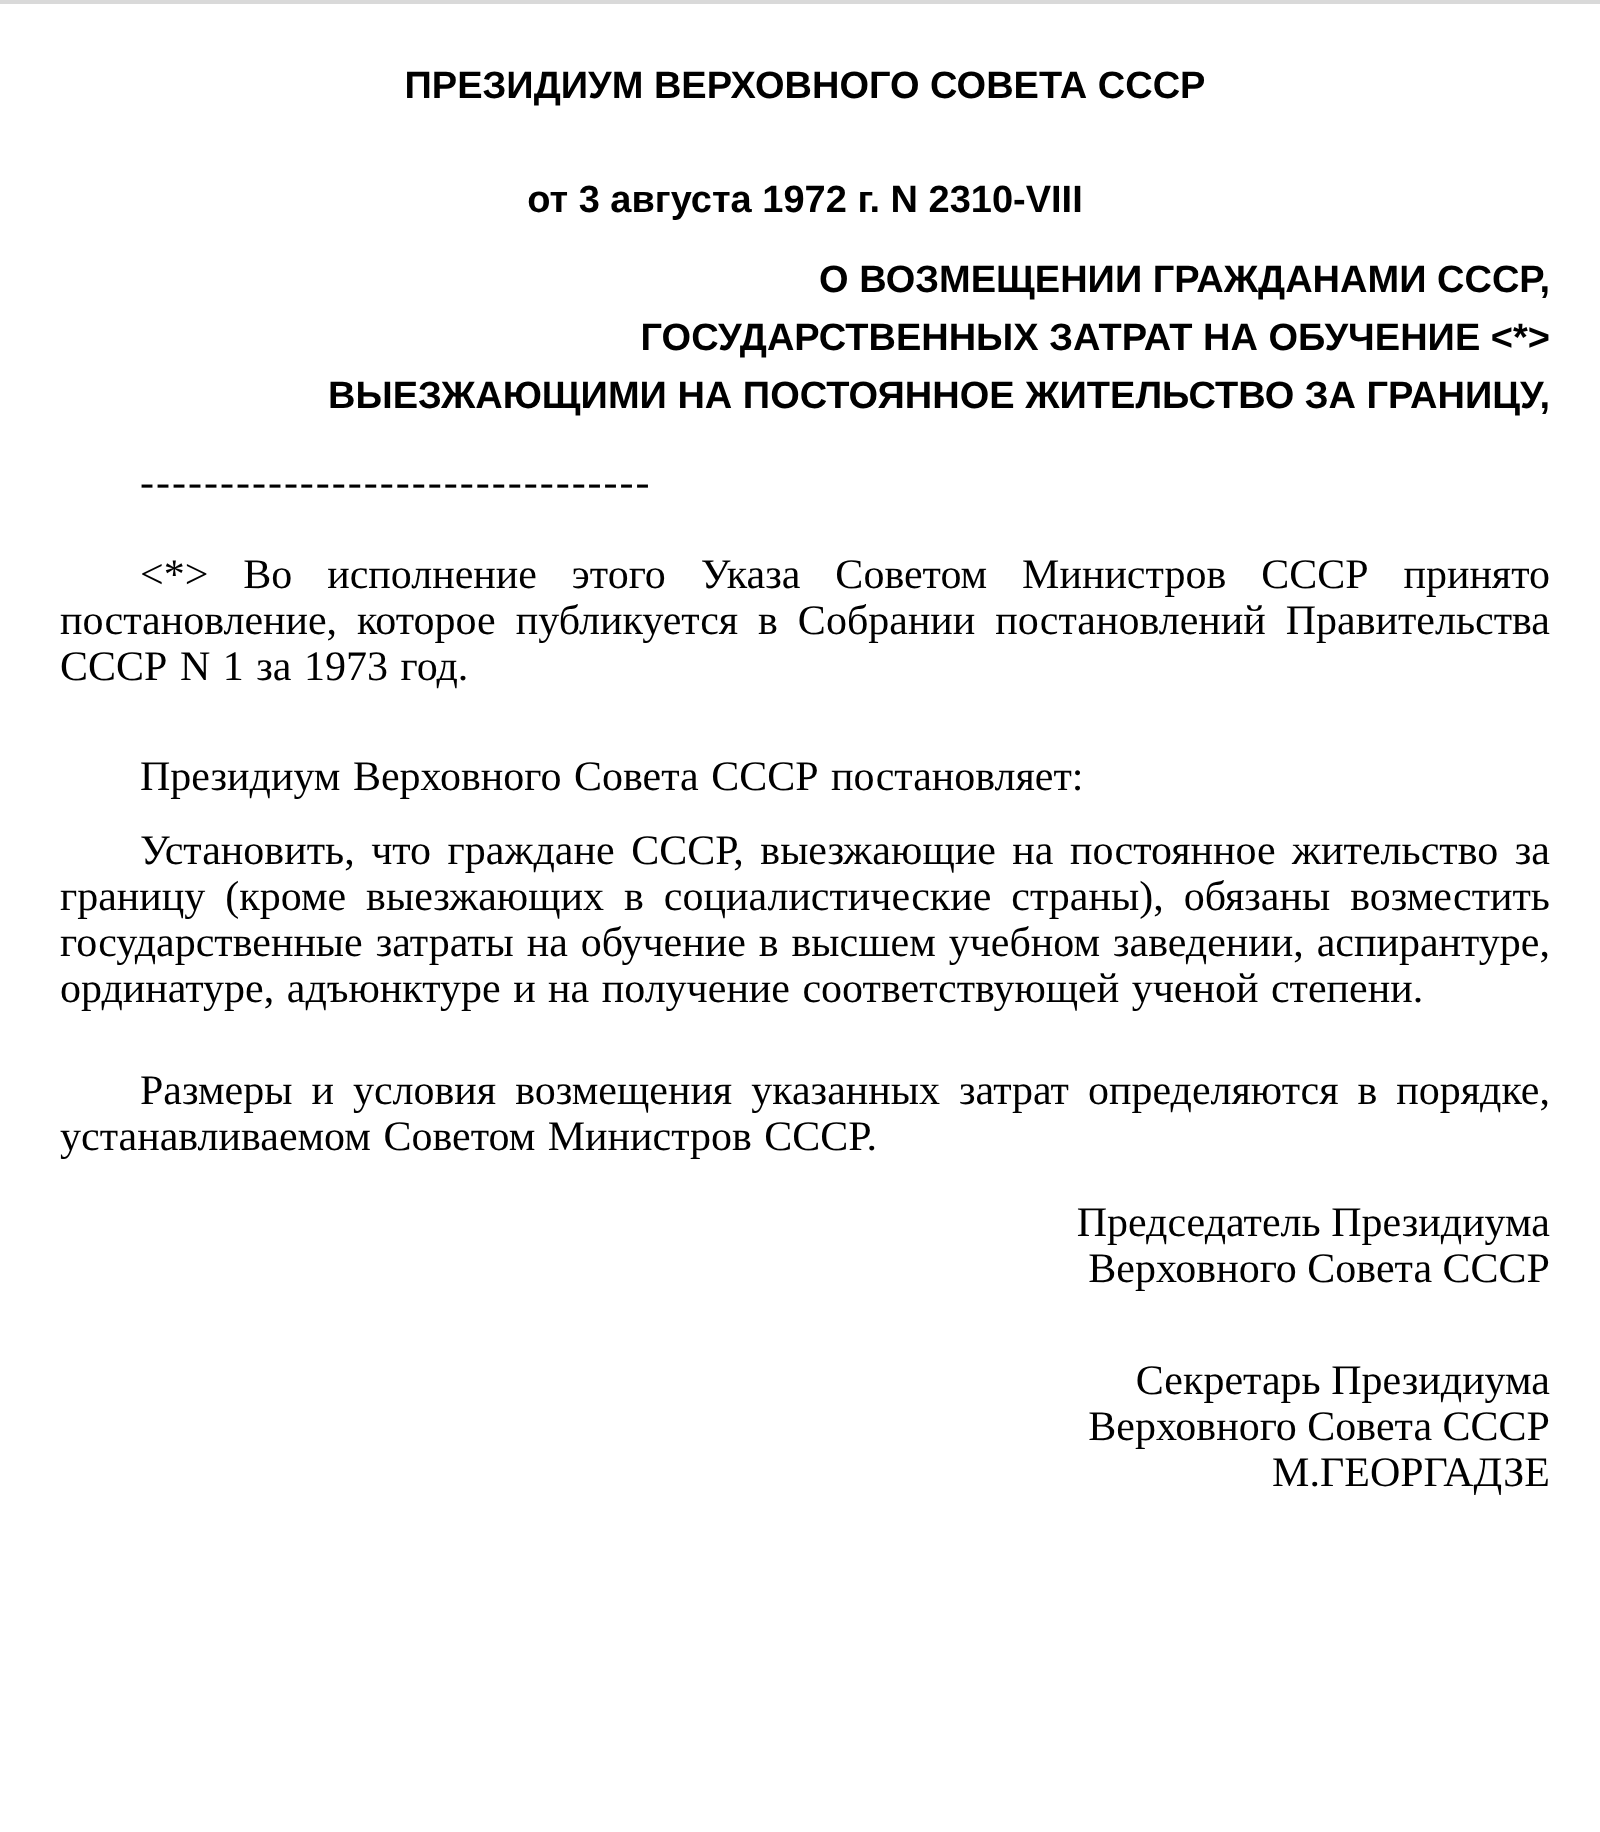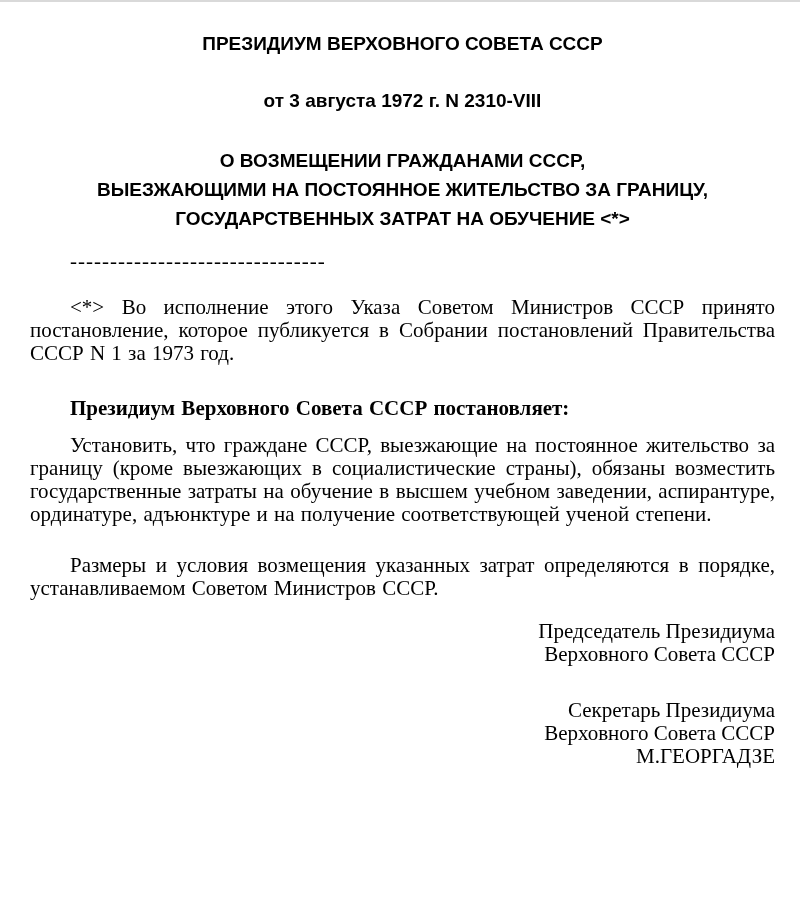--- a/index.html
+++ b/index.html
@@ -28,40 +28,41 @@
   }
   .org {
     margin-top: 31px;
     line-height: 22px;
   }
   .doctype {
     margin-top: 32px;
     line-height: 27px;
   }
   .title {
-    margin-top: 32px;
+    margin-top: 12px;
     line-height: 29px;
+    text-align: right;
   }
   
   .body-text {
     font-family: "Liberation Serif", serif;
     font-size: 21px;
     line-height: 23px;
     text-align: justify;
     text-indent: 40px;
     margin: 0;
     word-spacing: 1px;
   }
   .divider {
     margin-top: 17px;
     text-align: left;
     letter-spacing: 1px;
   }
   .footnote    { margin-top: 23px; }
-  .resolution  { margin-top: 32px; font-weight: bold; }
+  .resolution  { margin-top: 32px; }
   .para-1      { margin-top: 14px; }
   .para-2      { margin-top: 28px; }
   
   .signature {
     font-family: "Liberation Serif", serif;
     font-size: 21px;
     line-height: 23px;
     text-align: right;
     margin: 0;
   }
@@ -74,22 +75,22 @@
 <div class="page">
 
   <p class="hdr org">ПРЕЗИДИУМ ВЕРХОВНОГО СОВЕТА СССР</p>
 
   <div class="hdr doctype">
     <div>от 3 августа 1972 г. N 2310-VIII</div>
   </div>
 
   <div class="hdr title">
     <div>О ВОЗМЕЩЕНИИ ГРАЖДАНАМИ СССР,</div>
+    <div>ГОСУДАРСТВЕННЫХ ЗАТРАТ НА ОБУЧЕНИЕ &lt;*&gt;</div>
     <div>ВЫЕЗЖАЮЩИМИ НА ПОСТОЯННОЕ ЖИТЕЛЬСТВО ЗА ГРАНИЦУ,</div>
-    <div>ГОСУДАРСТВЕННЫХ ЗАТРАТ НА ОБУЧЕНИЕ &lt;*&gt;</div>
   </div>
 
   <p class="body-text divider">--------------------------------</p>
 
   <p class="body-text footnote">&lt;*&gt; Во исполнение этого Указа Советом Министров СССР принято постановление, которое публикуется в Собрании постановлений Правительства СССР N 1 за 1973 год.</p>
 
   <p class="body-text resolution">Президиум Верховного Совета СССР постановляет:</p>
 
   <p class="body-text para-1">Установить, что граждане СССР, выезжающие на постоянное жительство за границу (кроме выезжающих в социалистические страны), обязаны возместить государственные затраты на обучение в высшем учебном заведении, аспирантуре, ординатуре, адъюнктуре и на получение соответствующей ученой степени.</p>
 

